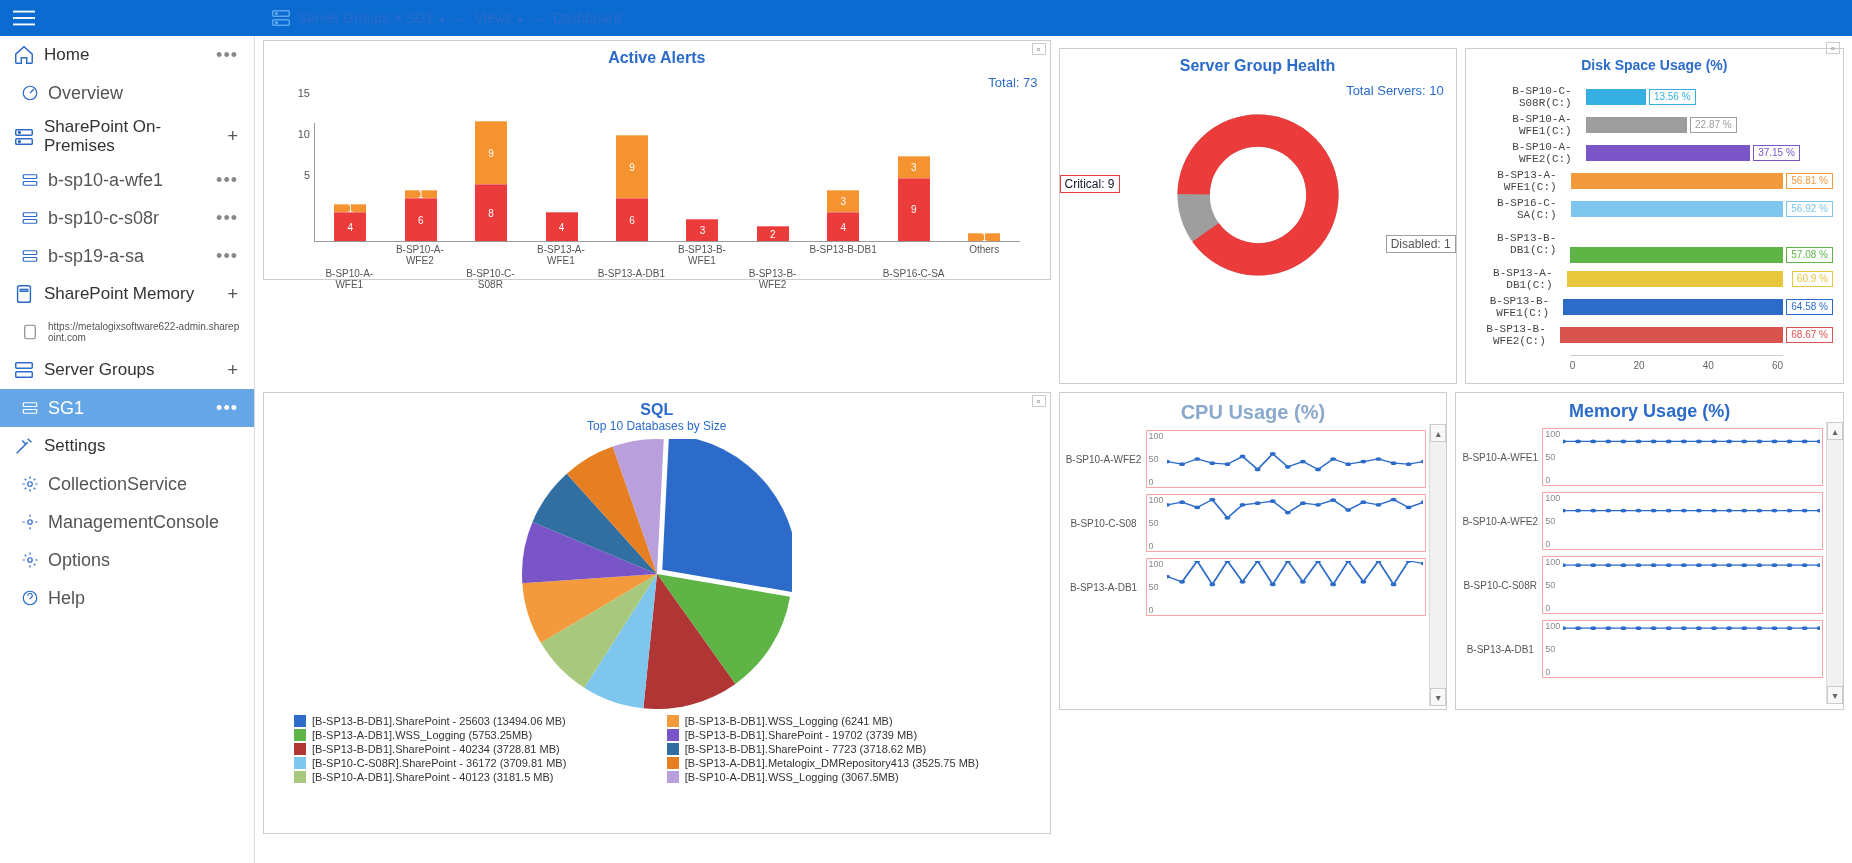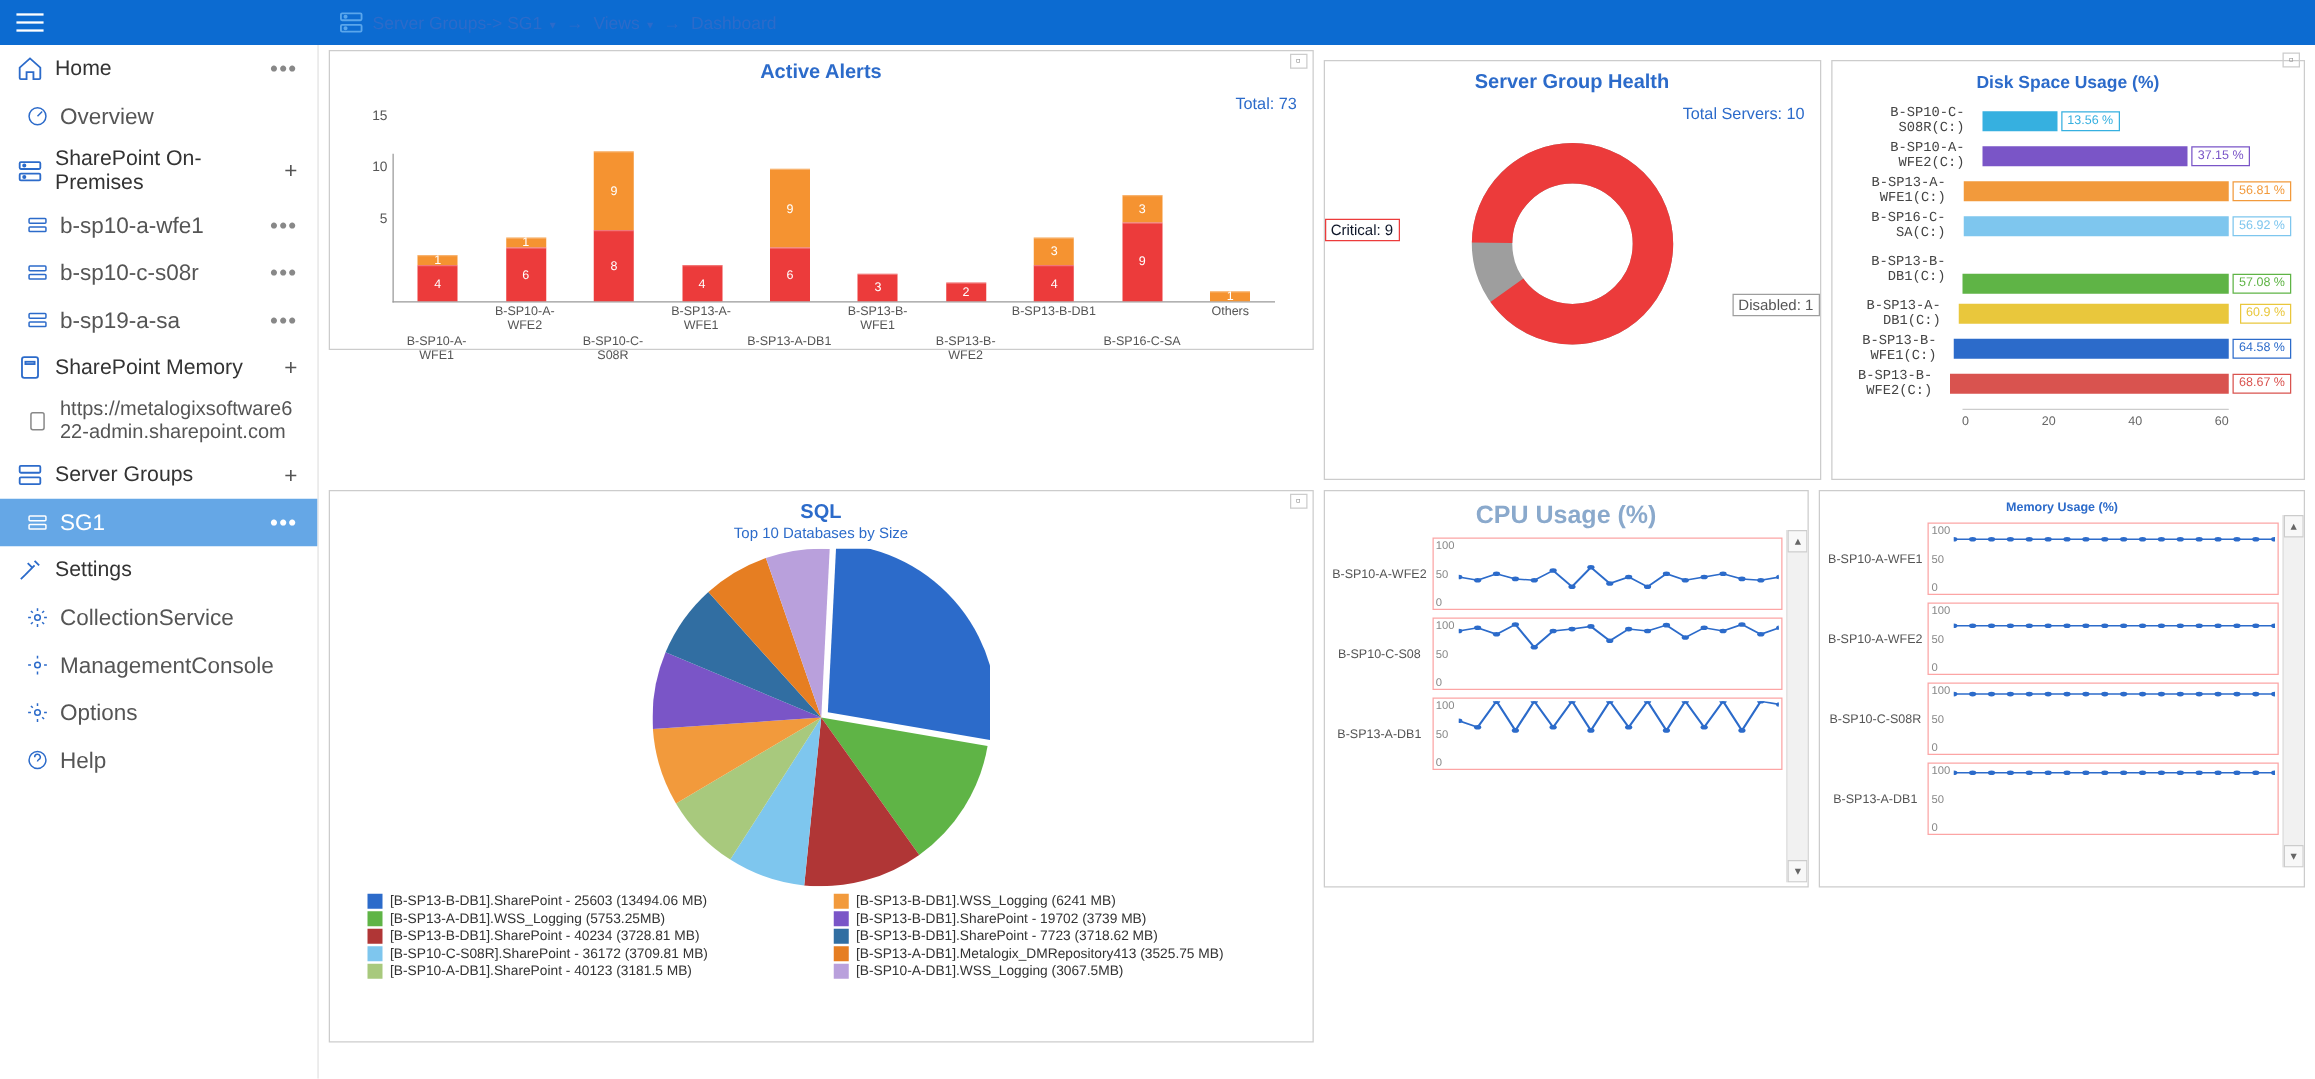--- a/index.html
+++ b/index.html
@@ -156,21 +156,21 @@
         </span>
     <span class="label big">SharePoint Memory</span>
     <span class="plus">+</span>
   </div>
   <div class="item sub">
         <span class="icon">
           <svg width="18" height="18" viewBox="0 0 24 24" fill="none" stroke="#888" stroke-width="1.6">
             <rect x="5" y="3" width="14" height="18" rx="2"></rect>
           </svg>
         </span>
-        <span class="label" style="word-break:break-all;font-size:16px;">https://metalogixsoftware622-admin.sharepoint.com</span>
+        <span class="label" style="word-break:break-all;font-size:10px;">https://metalogixsoftware622-admin.sharepoint.com</span>
       </div>
   <div class="item">
     <span class="icon">
           <svg width="22" height="22" viewBox="0 0 24 24" fill="none" stroke="#2c6bca" stroke-width="1.6">
             <rect x="3" y="4" width="18" height="6" rx="1"></rect>
             <rect x="3" y="14" width="18" height="6" rx="1"></rect>
           </svg>
         </span>
     <span class="label big">Server Groups</span>
     <span class="plus">+</span>
@@ -350,20 +350,26 @@
           <div class="donut-label r" style="border-color:#9e9e9e;color:#555;">Disabled: 1</div>
         </div>
       </div>
       <div class="panel" style="flex:1;height:334px;">
         <div class="title" style="font-size:14px">Disk Space Usage (%)</div>
         <div style="padding:8px 60px 4px 8px" id="disk-rows">
                 <div class="hbar-row">
                   <div class="lbl">B-SP10-C-S08R(C:)</div>
                   <div class="bar" style="width:19.371428571428574%;background:#36b0e0;">
                     <div class="val-box" style="border-color:#36b0e0;color:#36b0e0">13.56 %</div>
+                  </div>
+                </div>
+                <div class="hbar-row">
+                  <div class="lbl">B-SP10-A-WFE1(C:)</div>
+                  <div class="bar" style="width:32.67142857142857%;background:#9e9e9e;">
+                    <div class="val-box" style="border-color:#9e9e9e;color:#9e9e9e">22.87 %</div>
                   </div>
                 </div>
                 <div class="hbar-row">
                   <div class="lbl">B-SP10-A-WFE2(C:)</div>
                   <div class="bar" style="width:53.07142857142857%;background:#7a55c7;">
                     <div class="val-box" style="border-color:#7a55c7;color:#7a55c7">37.15 %</div>
                   </div>
                 </div>
                 <div class="hbar-row">
                   <div class="lbl">B-SP13-A-WFE1(C:)</div>
@@ -569,21 +575,21 @@
                 </div>
               </div>
         <div class="scrollbar">
           <div class="btn">▴</div>
           <div style="flex:1"></div>
           <div class="btn" style="position:absolute;bottom:0;left:0;right:0">▾</div>
         </div>
       </div>
     </div>
     <div class="panel" style="flex:1;height:316px;">
-      <div class="title" style="font-size:10px">Memory Usage (%)</div>
+      <div class="title" style="font-size:18px">Memory Usage (%)</div>
       <div class="spark-scroll">
         <div class="content" id="mem-rows">
                 <div class="spark-row">
                   <div class="slbl">B-SP10-A-WFE1</div>
                   <div class="splot">
                     <span class="sy100">100</span>
                     <span class="sy50">50</span>
                     <span class="sy0">0</span>
                     <svg viewBox="0 0 160 50" preserveAspectRatio="none">
                       <path d="M0 10L9.411764705882353 10L18.823529411764707 10L28.23529411764706 10L37.64705882352941 10L47.05882352941177 10L56.47058823529412 10L65.88235294117646 10L75.29411764705883 10L84.70588235294117 10L94.11764705882354 10L103.52941176470588 10L112.94117647058825 10L122.35294117647058 10L131.76470588235293 10L141.1764705882353 10L150.58823529411765 10L160 10" fill="none" stroke="#2c6bca" stroke-width="1.2"></path>

